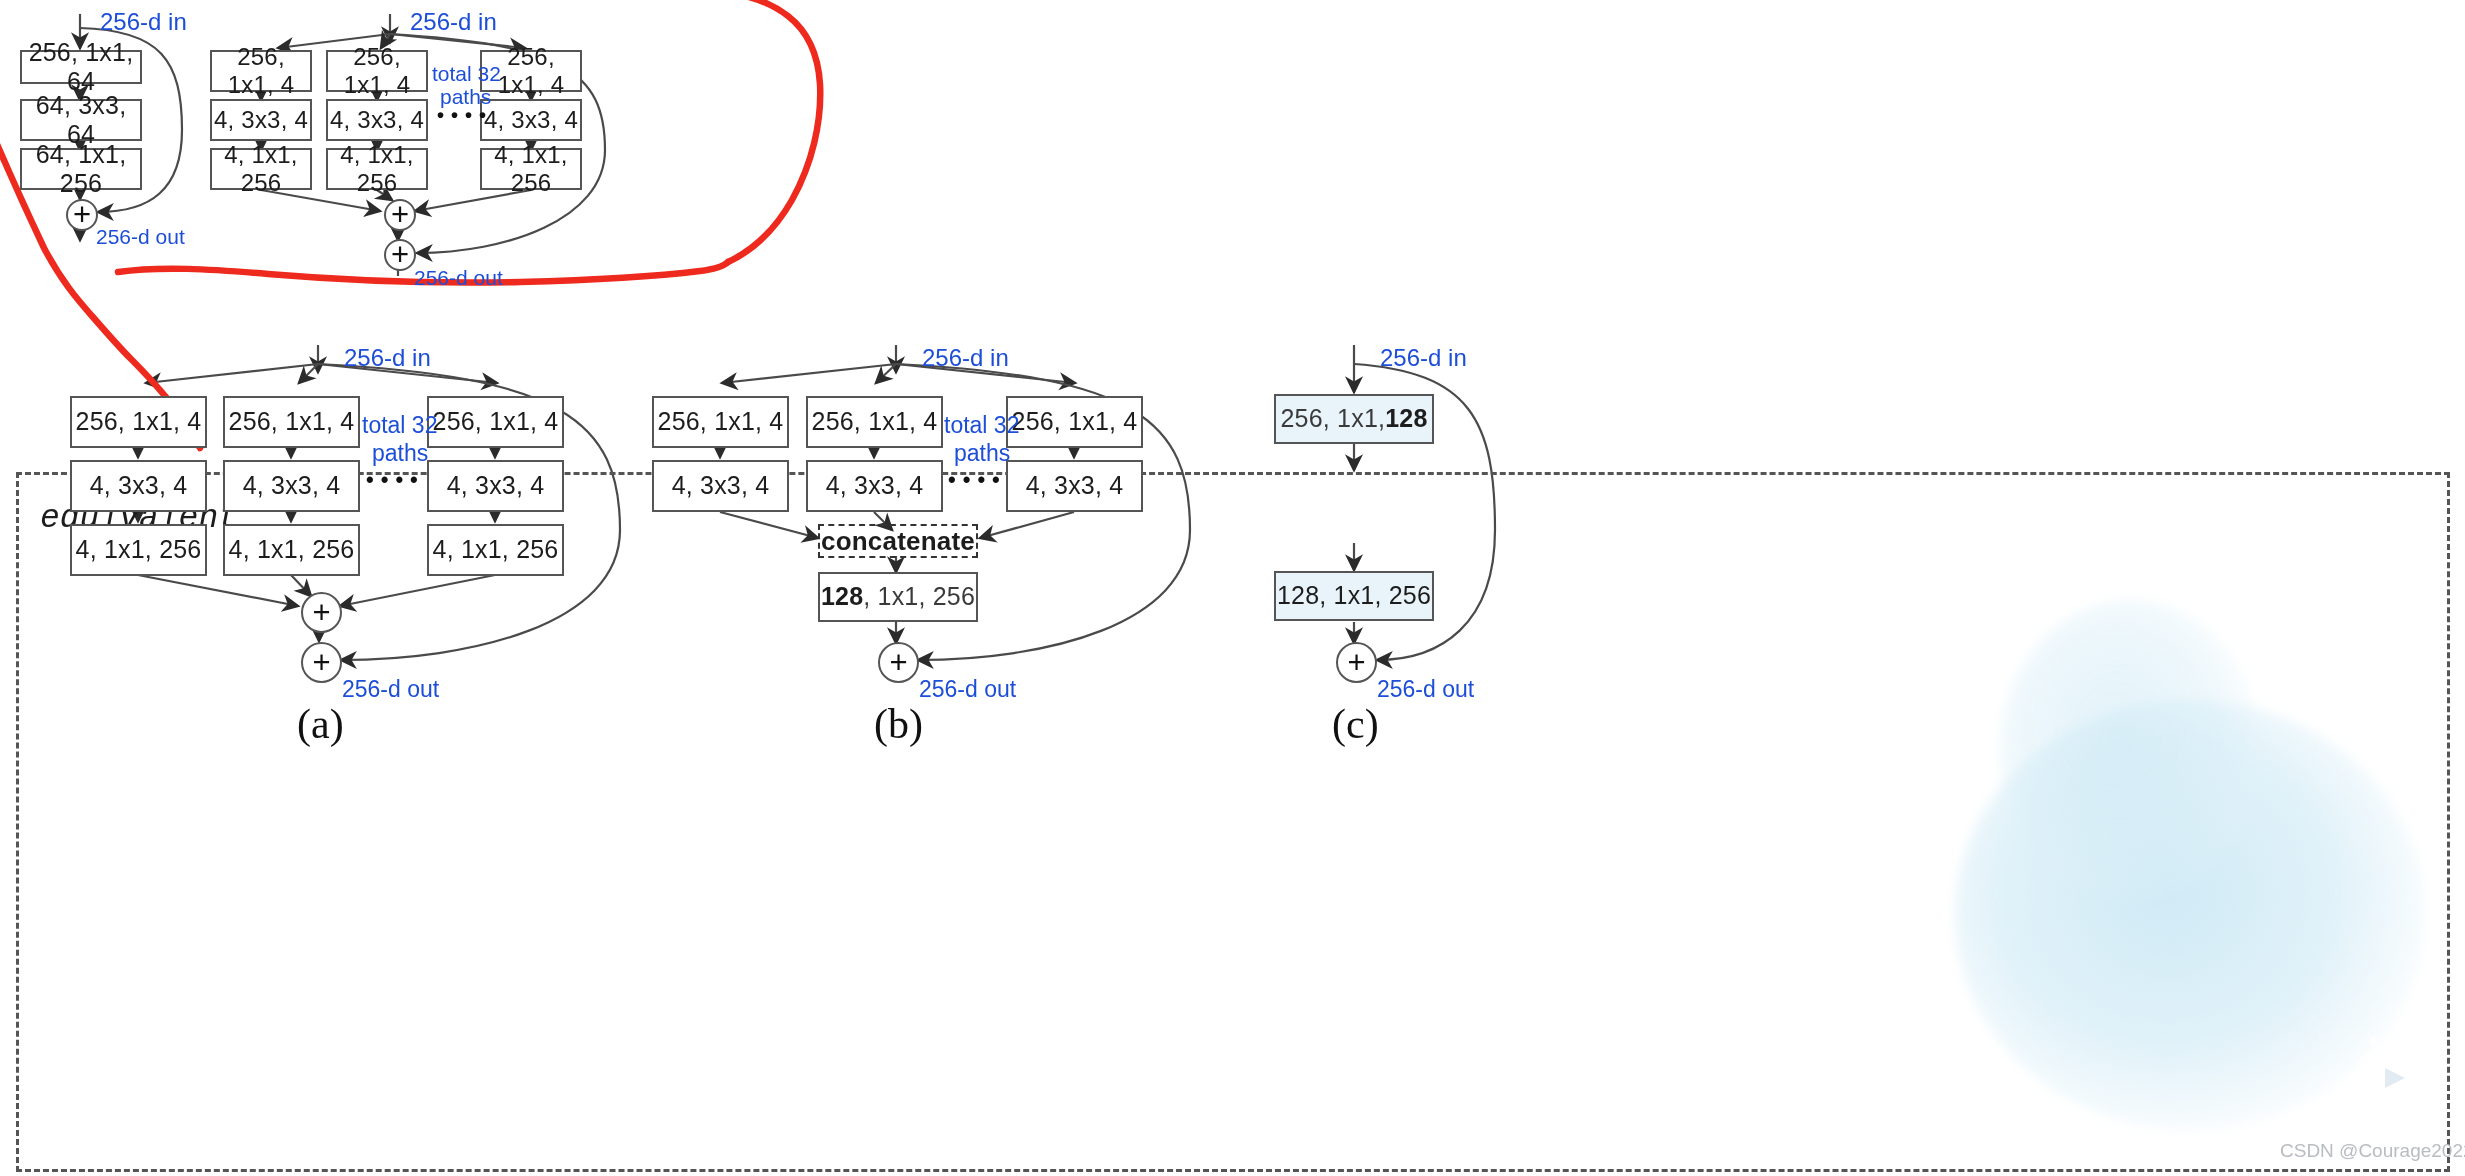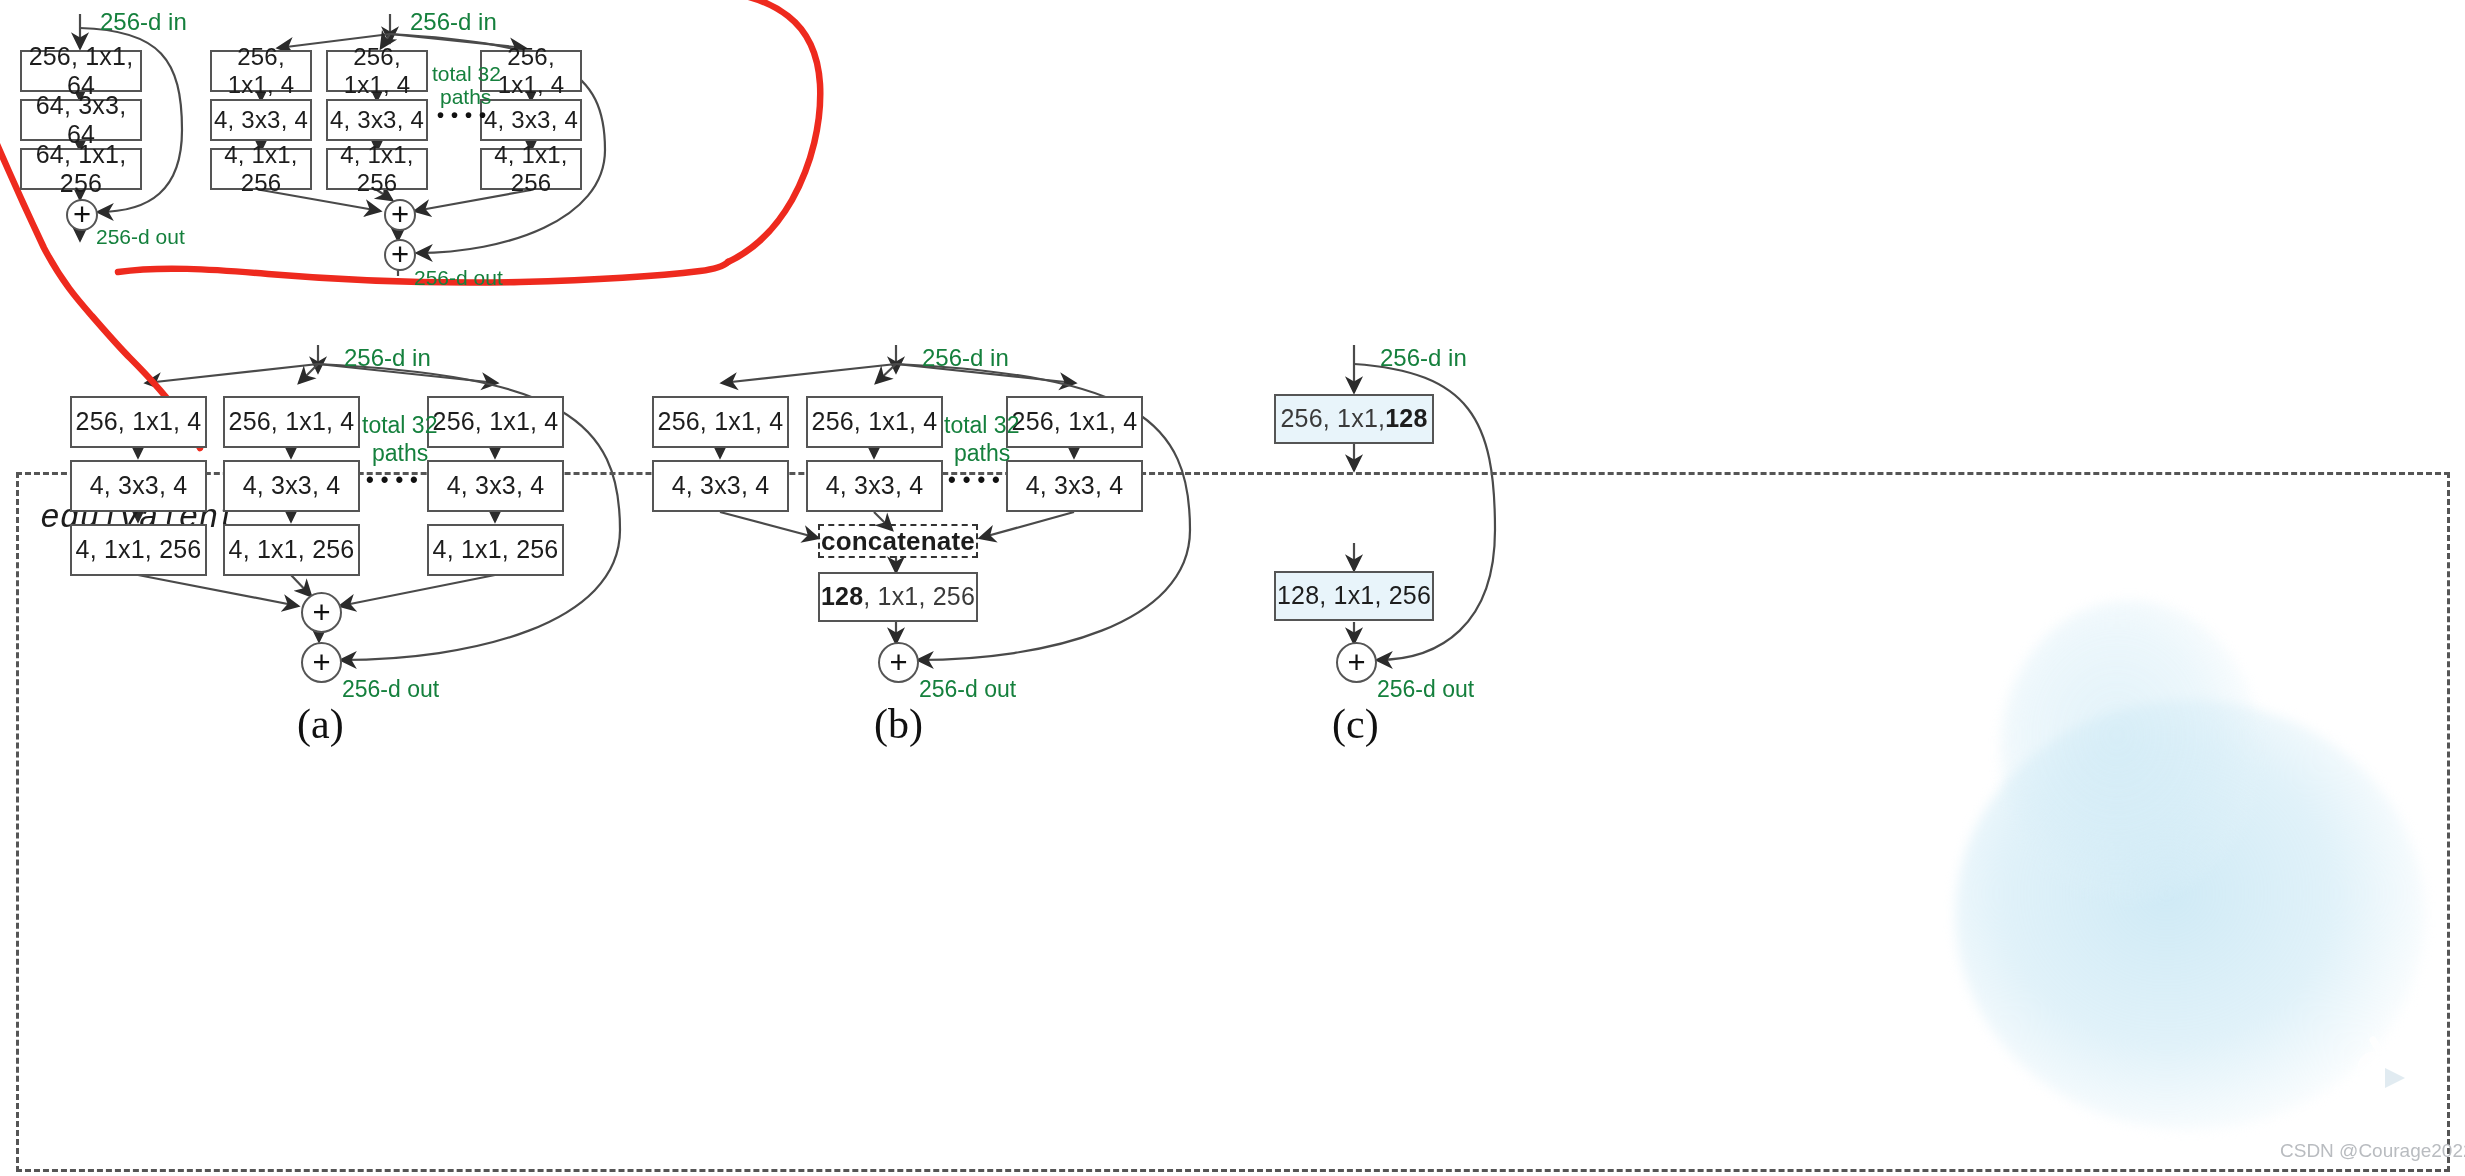--- a/index.html
+++ b/index.html
@@ -12,21 +12,21 @@
   .box{
     position:absolute;box-sizing:border-box;border:2px solid #555;background:#fff;
     display:flex;align-items:center;justify-content:center;text-align:center;
     font-size:25px;color:#1d1d1d;letter-spacing:.2px;line-height:1.18;
     font-family:"Liberation Sans", sans-serif;
   }
   .box.small{font-size:24px;}
   .box.dashed{border:2px dashed #333;background:transparent;font-weight:bold;font-size:26px;}
   .box.tinted{background:rgba(214,235,245,0.55);}
   .lbl{
-    position:absolute;font-size:24px;color:#15803d;white-space:nowrap;
+    position:absolute;font-size:24px;color:#1d4ed8;white-space:nowrap;
     font-family:"Liberation Sans", sans-serif;
   }
   .lbl.center{text-align:center;}
   .dots{position:absolute;font-size:30px;letter-spacing:7px;color:#111;font-weight:bold;}
   .plus{
     position:absolute;border:2px solid #555;border-radius:50%;background:#fff;
     display:flex;align-items:center;justify-content:center;
     font-size:31px;color:#111;font-family:"Liberation Sans", sans-serif;
   }
   .panel-dashed{
@@ -141,21 +141,21 @@
       <path d="M118,272 C 160,266 210,269 268,274 C 340,280 430,284 520,282
                C 600,280 660,276 700,271 C 716,269 724,266 728,262"></path>
       <path d="M728,262 C 754,250 776,228 792,200 C 812,164 822,122 820,84
                C 818,52 806,30 788,16 C 770,2 748,-6 716,-9"></path>
       <path d="M716,-9 C 660,-14 600,-12 560,-8"></path>
     </g>
   </svg>
 
   <div class="lbl" style="left:100px;top:8px;">256-d in</div>
 
-  <div class="box" style="left:20px;top:50px;width:122px;height:42px;">256, 1x1, 64</div>
+  <div class="box" style="left:20px;top:50px;width:122px;height:34px;">256, 1x1, 64</div>
   <div class="box" style="left:20px;top:99px;width:122px;height:42px;">64, 3x3, 64</div>
   <div class="box" style="left:20px;top:148px;width:122px;height:42px;">64, 1x1, 256</div>
 
   <div class="plus" style="left:66px;top:199px;width:28px;height:28px;">+</div>
   <div class="lbl" style="left:96px;top:225px;font-size:21px;">256-d out</div>
 
   <div class="lbl" style="left:410px;top:8px;">256-d in</div>
 
   <div class="box small" style="left:210px;top:50px;width:102px;height:42px;">256, 1x1, 4</div>
   <div class="box small" style="left:210px;top:99px;width:102px;height:42px;">4, 3x3, 4</div>

